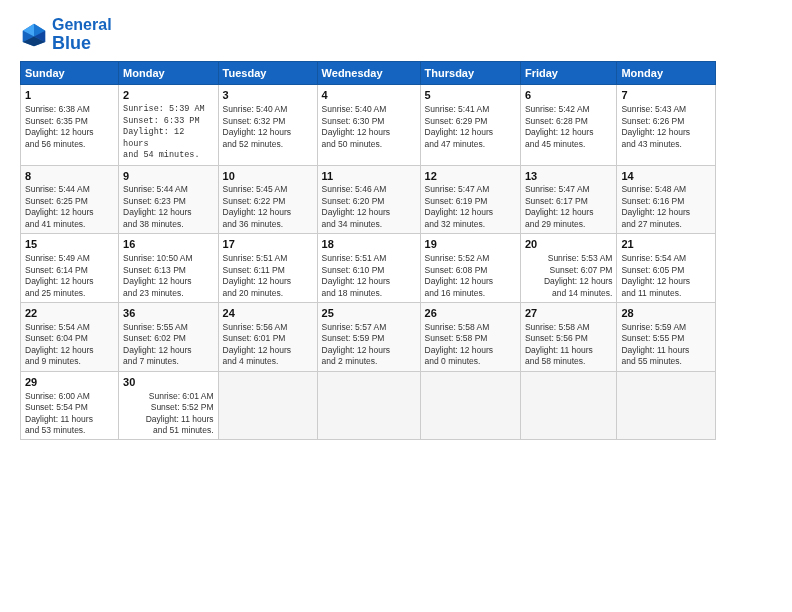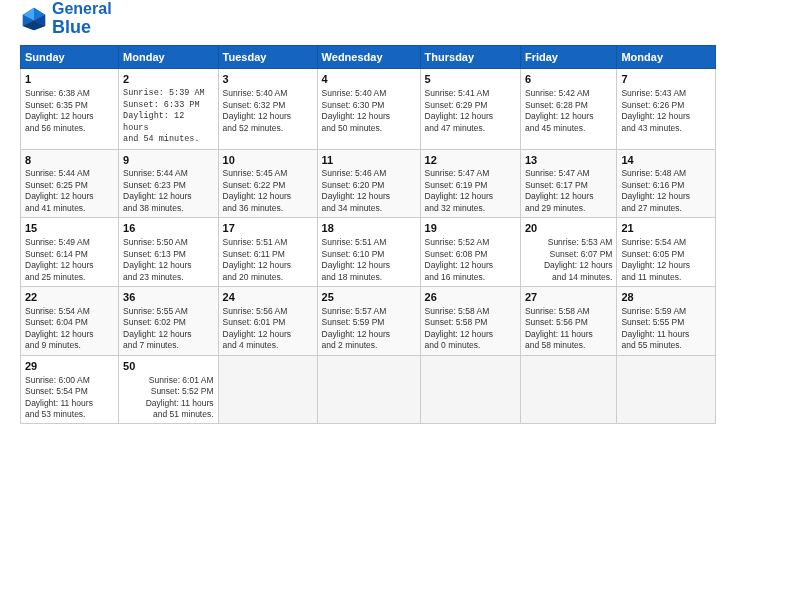--- a/index.html
+++ b/index.html
@@ -6,21 +6,21 @@
     body {
       width: 792px;
       height: 612px;
       font-family: Arial, sans-serif;
       background: #fff;
       overflow: hidden;
     }
     .page {
       width: 736px;
       height: 612px;
-      padding: 0 20px 10px 20px;
+      padding: 16px 20px 10px 20px;
     }
     .header {
       display: flex;
       justify-content: space-between;
       align-items: flex-start;
       margin-bottom: 8px;
     }
     .logo {
       display: flex;
       align-items: center;
@@ -226,21 +226,21 @@
         <tr>
           <td>
             <span class="day-num">15</span>
             <div class="day-detail" style="white-space: pre-wrap;">Sunrise: 5:49 AM
 Sunset: 6:14 PM
 Daylight: 12 hours
 and 25 minutes.</div>
           </td>
           <td>
             <span class="day-num">16</span>
-            <div class="day-detail" style="white-space: pre-wrap;">Sunrise: 5:50 AM
+            <div class="day-detail" style="white-space: pre-wrap;">Sunrise: 10:50 AM
 Sunset: 6:13 PM
 Daylight: 12 hours
 and 23 minutes.</div>
           </td>
           <td>
             <span class="day-num">17</span>
             <div class="day-detail" style="white-space: pre-wrap;">Sunrise: 5:51 AM
 Sunset: 6:11 PM
 Daylight: 12 hours
 and 20 minutes.</div>
@@ -327,21 +327,21 @@
         </tr>
         <tr>
           <td>
             <span class="day-num">29</span>
             <div class="day-detail" style="white-space: pre-wrap;">Sunrise: 6:00 AM
 Sunset: 5:54 PM
 Daylight: 11 hours
 and 53 minutes.</div>
           </td>
           <td>
-            <span class="day-num">50</span>
+            <span class="day-num">30</span>
             <div class="day-detail" style="white-space: pre-wrap; text-align: right;">Sunrise: 6:01 AM
 Sunset: 5:52 PM
 Daylight: 11 hours
 and 51 minutes.</div>
           </td>
           <td class="empty"></td>
           <td class="empty"></td>
           <td class="empty"></td>
           <td class="empty"></td>
           <td class="empty"></td>

